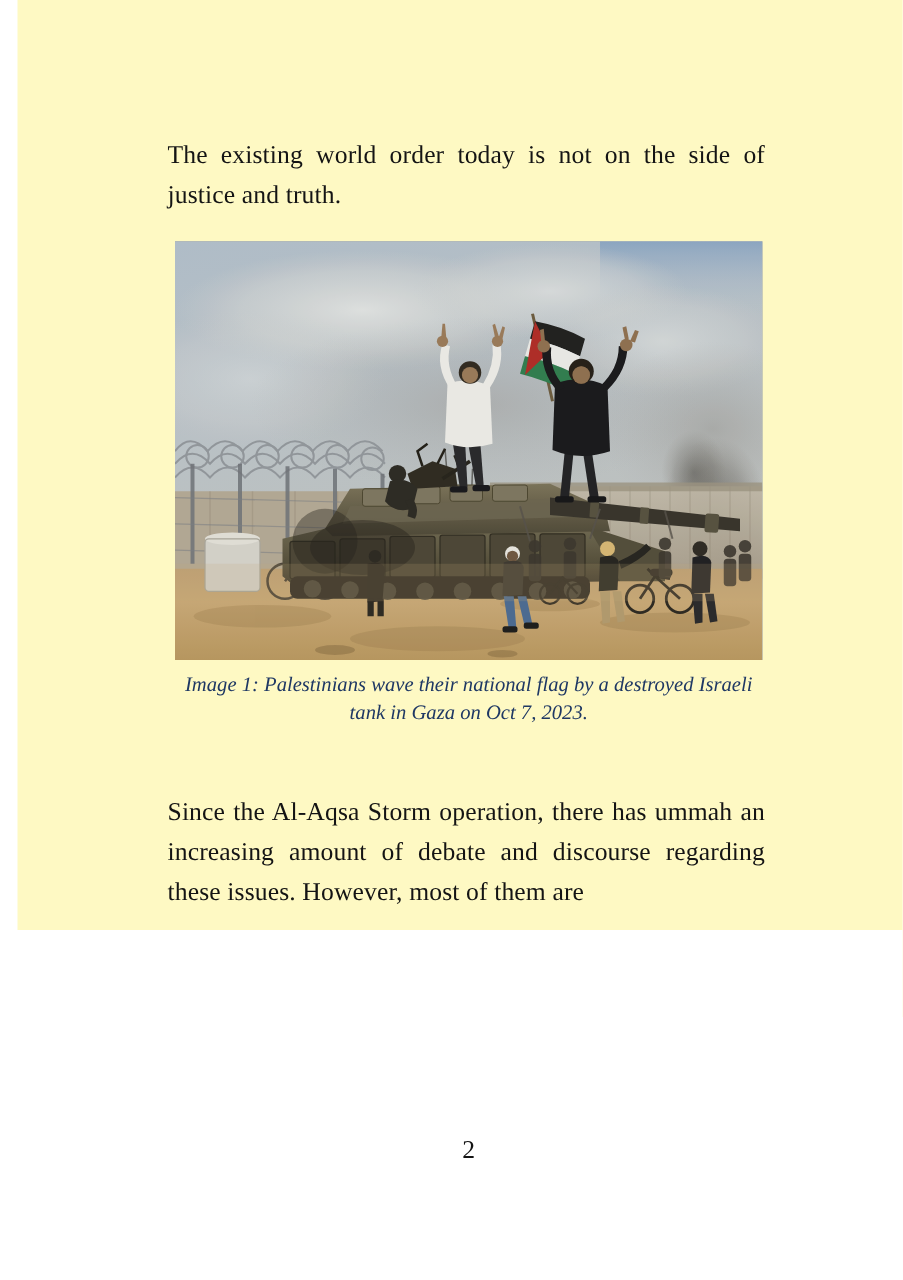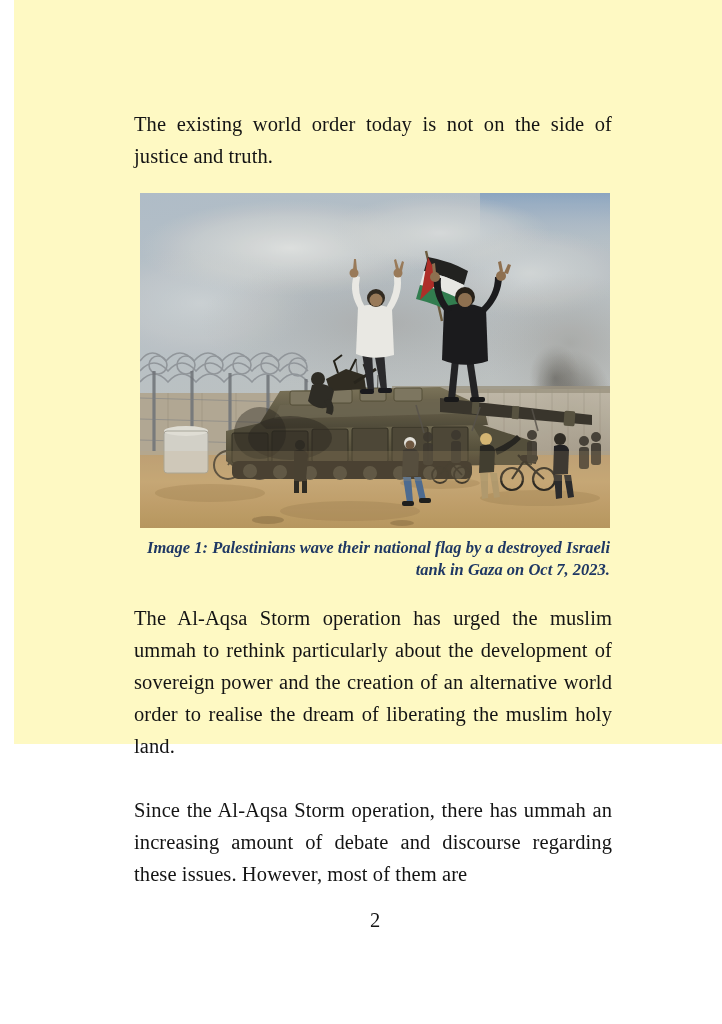--- a/index.html
+++ b/index.html
@@ -64,24 +64,23 @@
     line-height: 0;
   }
   .photo svg { display: block; width: 470px; height: 335px; }
 
   .caption {
     margin: 0;
     padding-top: 9px;
     font-size: 16.5px;
     line-height: 22px;
     font-style: italic;
-    text-align: right;
+    text-align: center;
     color: #1F3864;
     width: 470px;
-    font-weight: bold;
   }
 
   
   .page-number {
     position: absolute;
     left: 0;
     top: 909px;
     width: 722px;
     text-align: center;
     font-size: 20.5px;
@@ -431,21 +430,20 @@
 
           <rect x="0" y="0" width="470" height="335" fill="#8a8068" opacity="0.05"></rect>
         </svg>
       </div>
 
       <figcaption class="caption">Image 1: Palestinians wave their national flag by a destroyed Israeli tank in Gaza on Oct 7, 2023.</figcaption>
     </figure>
 
     <div class="small-gap"></div>
 
-    <p class="body-para last-line-left">The Al-Aqsa Storm operation has urged the muslim ummah to rethink particularly about the development of sovereign power and the creation of an alternative world order to realise the dream of liberating the muslim holy land.</p>
 
     <div class="para-gap"></div>
 
     <p class="body-para">Since the Al-Aqsa Storm operation, there has ummah an increasing amount of debate and discourse regarding these issues. However, most of them are</p>
 
   </div>
 
   <div class="page-number">2</div>
 
 </div>

